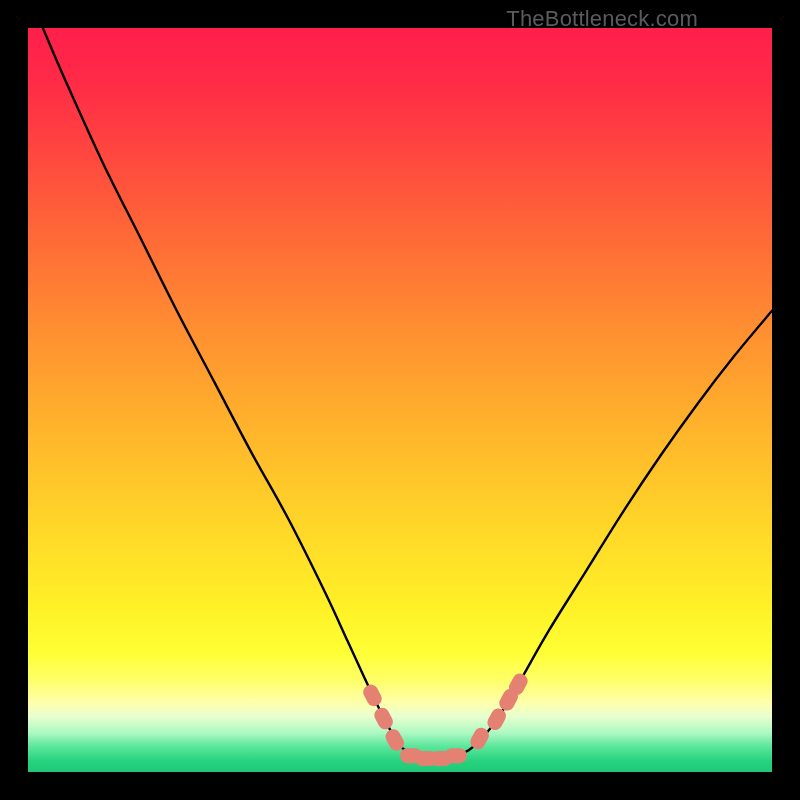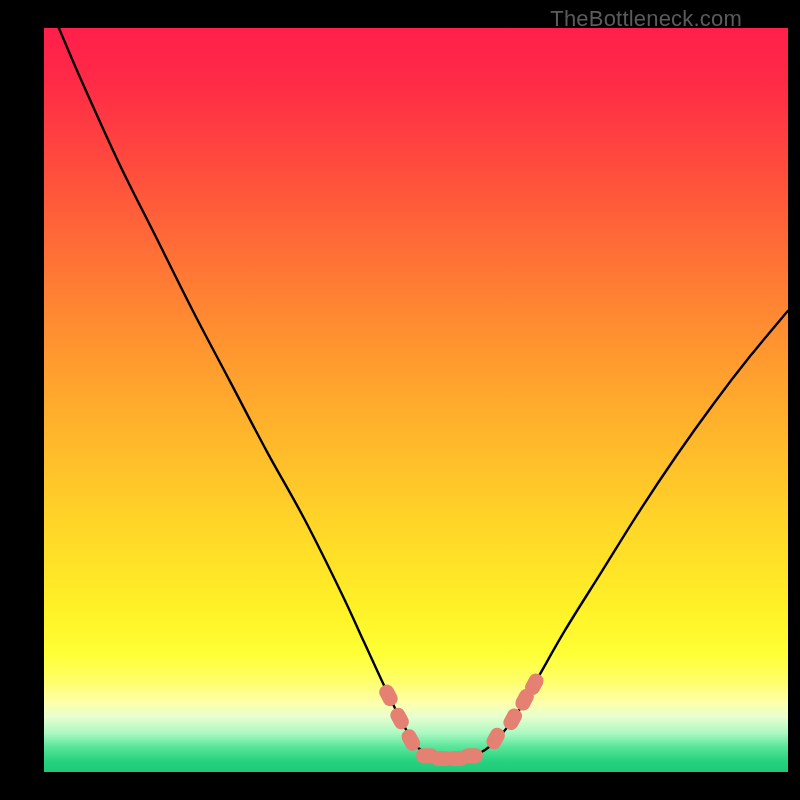--- a/index.html
+++ b/index.html
@@ -6,26 +6,25 @@
     margin: 0;
     padding: 0;
     width: 800px;
     height: 800px;
     overflow: hidden;
     background: #000;
     font-family: Arial, Helvetica, sans-serif;
   }
   .frame {
     position: absolute;
-    left: 16px;
+    left: 0;
     top: 0;
     width: 708px;
     height: 800px;
     background: #000;
-    padding-left: 28px;
   }
   .plot {
     position: absolute;
     left: 28px;
     top: 28px;
     width: 744px;
     height: 744px;
   }
   .plot svg {
     display: block;

